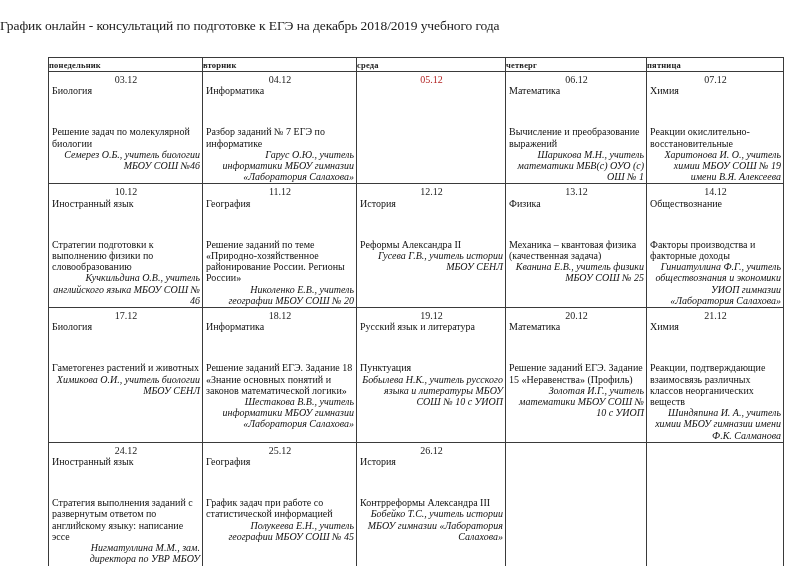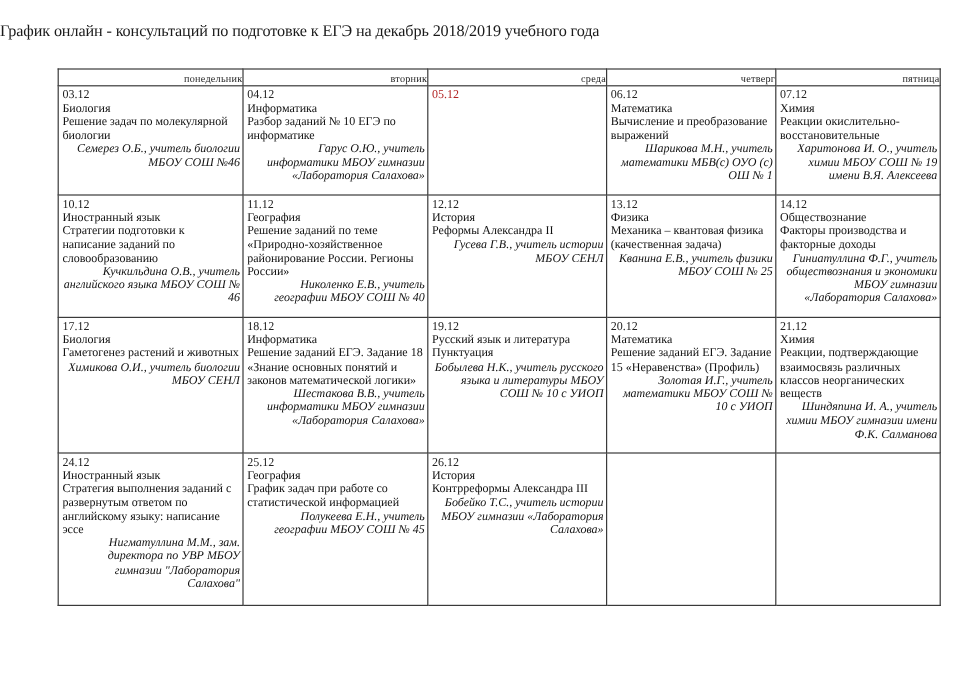--- a/index.html
+++ b/index.html
@@ -35,39 +35,39 @@
   }
   table.schedule th,
   table.schedule td {
     border: 1.4px solid #3a3a3a;
     vertical-align: top;
     padding: 0;
   }
   table.schedule th {
     height: 13px;
     font-size: 8.5px;
-    font-weight: normal;
-    text-align: right;
+    font-weight: bold;
+    text-align: left;
     vertical-align: middle;
     letter-spacing: 0.2px;
     color: #222;
   }
   table.schedule td {
     font-size: 10px;
     line-height: 11.2px;
     padding: 2px 2px 1px 3px;
   }
   .row-1 td { height: 87px; }
   .row-2 td { height: 98px; }
   .row-3 td { height: 109px; }
   .row-4 td { height: 123px; }
-  .date { display: block; color: #222; }
+  .date { display: block; color: #222; text-align: center; }
   .date.highlight { color: #b22222; }
   .subject { display: block; font-weight: normal; }
-  .topic { display: block; }
+  .topic { display: block; margin-top: 30px; }
   .teacher { display: block; font-style: italic; text-align: right; }
 </style>
 </head>
 <body>
 
 <div class="page-title">График онлайн - консультаций по подготовке к ЕГЭ на декабрь 2018/2019 учебного года</div>
 
 <table class="schedule">
   <colgroup>
     <col style="width:154px">
@@ -90,21 +90,21 @@
     <tr class="row-1">
       <td>
         <span class="date">03.12</span>
         <span class="subject">Биология</span>
         <span class="topic">Решение задач по молекулярной биологии</span>
         <span class="teacher">Семерез О.Б., учитель биологии МБОУ СОШ №46</span>
       </td>
       <td>
         <span class="date">04.12</span>
         <span class="subject">Информатика</span>
-        <span class="topic">Разбор заданий № 10 ЕГЭ по информатике</span>
+        <span class="topic">Разбор заданий № 7 ЕГЭ по информатике</span>
         <span class="teacher">Гарус О.Ю., учитель информатики МБОУ гимназии «Лаборатория Салахова»</span>
       </td>
       <td>
         <span class="date highlight">05.12</span>
       </td>
       <td>
         <span class="date">06.12</span>
         <span class="subject">Математика</span>
         <span class="topic">Вычисление и преобразование выражений</span>
         <span class="teacher">Шарикова М.Н., учитель математики МБВ(с) ОУО (с) ОШ № 1</span>
@@ -114,46 +114,46 @@
         <span class="subject">Химия</span>
         <span class="topic">Реакции окислительно-восстановительные</span>
         <span class="teacher">Харитонова И. О., учитель химии МБОУ СОШ № 19 имени В.Я. Алексеева</span>
       </td>
     </tr>
 
     <tr class="row-2">
       <td>
         <span class="date">10.12</span>
         <span class="subject">Иностранный язык</span>
-        <span class="topic">Стратегии подготовки к написание заданий по словообразованию</span>
+        <span class="topic">Стратегии подготовки к выполнению физики по словообразованию</span>
         <span class="teacher">Кучкильдина О.В., учитель английского языка МБОУ СОШ № 46</span>
       </td>
       <td>
         <span class="date">11.12</span>
         <span class="subject">География</span>
         <span class="topic">Решение заданий по теме «Природно-хозяйственное районирование России. Регионы России»</span>
-        <span class="teacher">Николенко Е.В., учитель географии МБОУ СОШ № 40</span>
+        <span class="teacher">Николенко Е.В., учитель географии МБОУ СОШ № 20</span>
       </td>
       <td>
         <span class="date">12.12</span>
         <span class="subject">История</span>
         <span class="topic">Реформы Александра II</span>
         <span class="teacher">Гусева Г.В., учитель истории МБОУ СЕНЛ</span>
       </td>
       <td>
         <span class="date">13.12</span>
         <span class="subject">Физика</span>
         <span class="topic">Механика – квантовая физика (качественная задача)</span>
         <span class="teacher">Кванина Е.В., учитель физики МБОУ СОШ № 25</span>
       </td>
       <td>
         <span class="date">14.12</span>
         <span class="subject">Обществознание</span>
         <span class="topic">Факторы производства и факторные доходы</span>
-        <span class="teacher">Гиниатуллина Ф.Г., учитель обществознания и экономики МБОУ гимназии «Лаборатория Салахова»</span>
+        <span class="teacher">Гиниатуллина Ф.Г., учитель обществознания и экономики УИОП гимназии «Лаборатория Салахова»</span>
       </td>
     </tr>
 
     <tr class="row-3">
       <td>
         <span class="date">17.12</span>
         <span class="subject">Биология</span>
         <span class="topic">Гаметогенез растений и животных</span>
         <span class="teacher">Химикова О.И., учитель биологии МБОУ СЕНЛ</span>
       </td>

